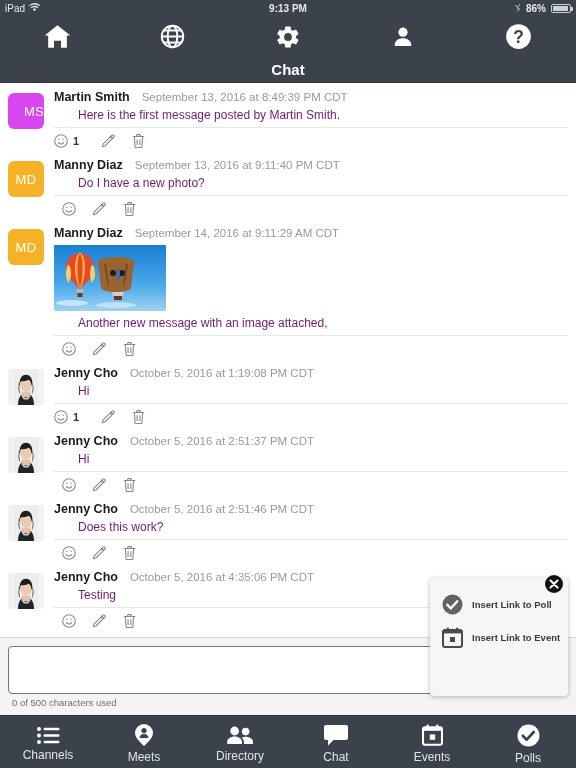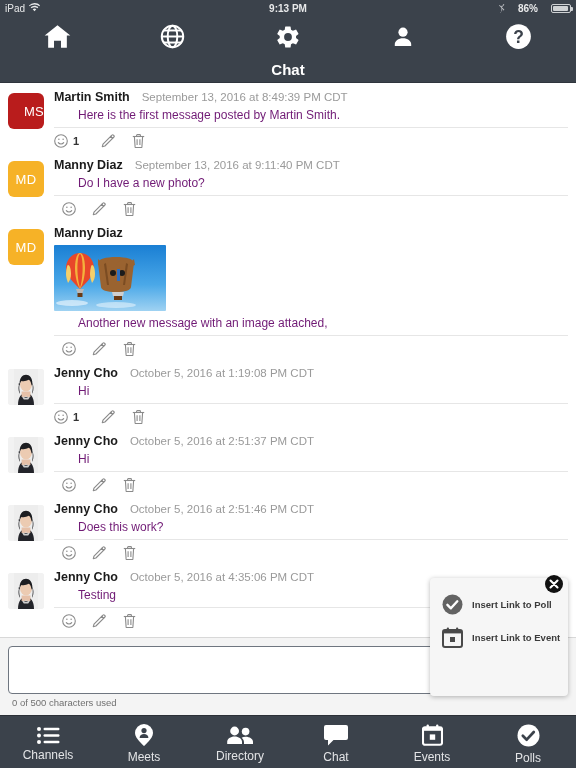--- a/index.html
+++ b/index.html
@@ -12,21 +12,21 @@
   .screen { position: relative; width: 576px; height: 768px; display: flex; flex-direction: column; }
 
   
   .statusbar {
     height: 16px; background: #3b424b; color: #e8e9ea;
     display: flex; align-items: center; font-size: 10px; padding: 0 5px;
     flex: 0 0 16px;
   }
   .sb-left { display: flex; align-items: center; gap: 4px; }
   .sb-center { position: absolute; left: 0; right: 0; text-align: center; font-size: 10px; font-weight: bold; color: #e8e9ea; }
-  .sb-right { margin-left: auto; display: flex; align-items: center; gap: 13px; z-index: 2; }
+  .sb-right { margin-left: auto; display: flex; align-items: center; gap: 5px; z-index: 2; }
   .batt {
     width: 20px; height: 9px; border: 1px solid #cfd2d4; border-radius: 2px;
     position: relative; display: inline-block;
   }
   .batt::after {
     content: ""; position: absolute; right: -3px; top: 2.5px;
     width: 2px; height: 4px; background: #cfd2d4; border-radius: 0 1px 1px 0;
   }
   .batt i { position: absolute; left: 1px; top: 1px; bottom: 1px; width: 85%; background: #cfd2d4; border-radius: 1px; display:block;}
 
@@ -177,21 +177,21 @@
           <circle cx="12" cy="12" r="11" fill="#fff"></circle>
           <text x="12" y="17.6" text-anchor="middle" font-family="Liberation Sans, sans-serif" font-size="15.5" font-weight="bold" fill="#3b424b">?</text>
         </svg>
     </div>
   </div>
 
   <div class="titlebar">Chat</div>
 
   <div class="messages" id="message-list">
       <div class="msg">
-        <div class="avatar" style="background: #b91c1c; padding-left: 16px;">
+        <div class="avatar" style="background: #d946ef; padding-left: 16px;">
           <span>MS</span>
         </div>
         <div class="msg-body">
           <div class="msg-head">
             <span class="msg-author">Martin Smith</span>
             <span class="msg-time">September 13, 2016 at 8:49:39 PM CDT</span>
           </div>
           <div class="msg-text">Here is the first message posted by Martin Smith.</div>
           <div class="msg-actions">
             <div class="act wide">
@@ -256,20 +256,21 @@
           </div>
         </div>
       </div>
       <div class="msg">
         <div class="avatar" style="background: rgb(246, 178, 39);">
           <span>MD</span>
         </div>
         <div class="msg-body">
           <div class="msg-head">
             <span class="msg-author">Manny Diaz</span>
+            <span class="msg-time">September 14, 2016 at 9:11:29 AM CDT</span>
           </div>
           <div class="msg-img">
             <svg viewBox="0 0 112 66" preserveAspectRatio="none">
               <defs>
                 <linearGradient id="sky" x1="0" y1="0" x2="0" y2="1">
                   <stop offset="0" stop-color="#1a7fd4"></stop>
                   <stop offset="0.6" stop-color="#4aa8e8"></stop>
                   <stop offset="1" stop-color="#9fd2f2"></stop>
                 </linearGradient>
               </defs>

